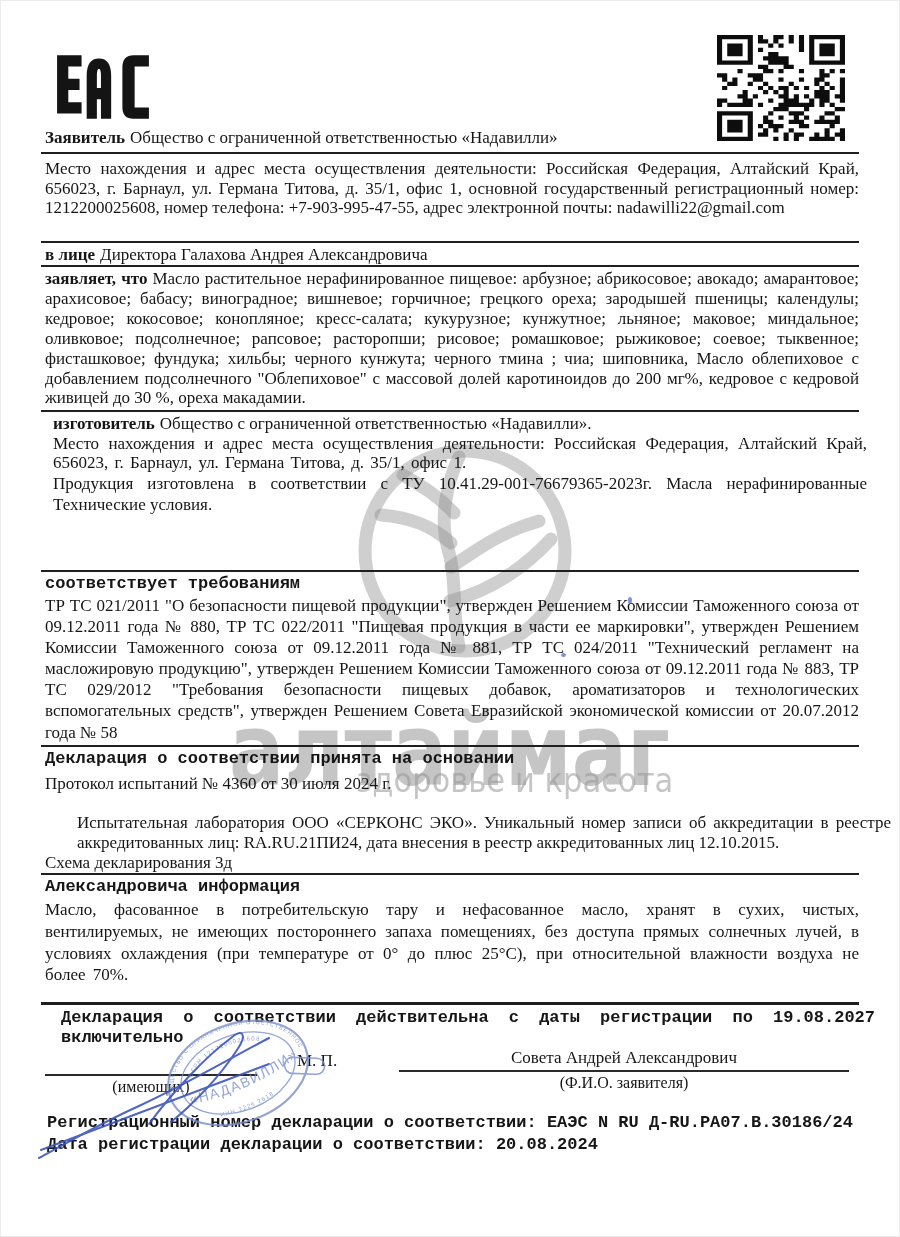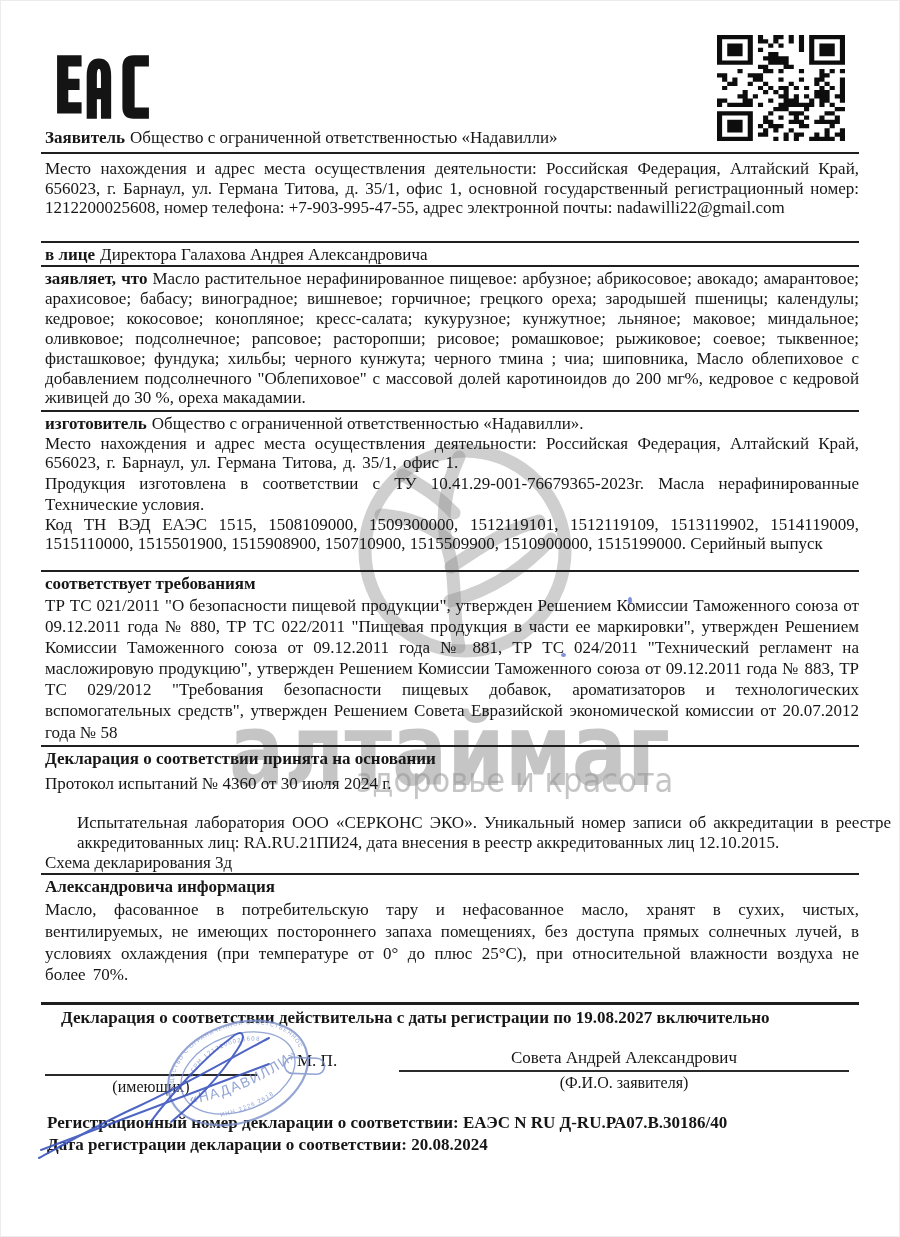--- a/index.html
+++ b/index.html
@@ -3,21 +3,21 @@
 <meta charset="utf-8">
 <style>
   html,body{margin:0;padding:0;background:#ffffff;}
   .page{position:relative;width:900px;height:1237px;background:#fff;overflow:hidden;
         font-family:"Liberation Serif", serif;color:#161616;border:1px solid #ececec;box-sizing:border-box;}
   .abs{position:absolute;}
   .para{font-size:17px;line-height:19.9px;text-align:justify;}
   .para b{margin-right:5px;}
   .rule{position:absolute;left:40px;width:818px;height:2px;background:#1f1f1f;}
   .center{text-align:center;}
-  .bold{font-weight:bold;}
+  .bold{font-weight:bold;font-family:Liberation Mono, monospace;}
   
   .wm{z-index:0;pointer-events:none;}
   .wm-brand{font-family:"DejaVu Sans", sans-serif;font-weight:bold;font-size:100px;
             color:rgba(128,128,128,.46);letter-spacing:0px;transform:scaleX(.82);transform-origin:left top;line-height:1;}
   .wm-tagline{font-family:"DejaVu Sans", sans-serif;font-size:34px;color:rgba(150,150,150,.55);
               transform:scaleX(.9);transform-origin:left top;line-height:1;}
   .content{z-index:1;}
   .overlay{z-index:2;}
   .header-title{font-weight:bold;font-size:18.5px;line-height:25px;letter-spacing:.2px;}
   .sigline{position:absolute;height:2px;background:#2a2a2a;}
@@ -72,27 +72,26 @@
   <div class="abs content para" style="left:44px;top:244px;width:814px;">
     <b>в лице</b><span>Директора Галахова Андрея Александровича</span>
   </div>
   <div class="rule content" style="top:264px;"></div>
 
   <div class="abs content para" style="left:44px;top:268px;width:814px;">
     <b>заявляет, что</b><span>Масло растительное нерафинированное пищевое: арбузное; абрикосовое; авокадо; амарантовое; арахисовое; бабасу; виноградное; вишневое;  горчичное; грецкого ореха; зародышей пшеницы; календулы; кедровое; кокосовое; конопляное; кресс-салата; кукурузное; кунжутное; льняное; маковое; миндальное; оливковое; подсолнечное; рапсовое; расторопши; рисовое; ромашковое; рыжиковое; соевое; тыквенное; фисташковое; фундука; хильбы; черного кунжута; черного тмина ; чиа; шиповника, Масло облепиховое с добавлением подсолнечного "Облепиховое" с массовой долей каротиноидов до 200 мг%,  кедровое с кедровой живицей до 30 %,  ореха макадамии.</span>
   </div>
   <div class="rule content" style="top:409px;"></div>
 
-  <div class="abs content" style="left:44px;top:413px;width:814px;">
+  <div class="abs content" style="left:52px;top:413px;width:814px;">
     <div class="para" style="line-height:19.5px;">
       <b>изготовитель</b><span>Общество с ограниченной ответственностью «Надавилли».</span>
     </div>
     <div class="para" style="line-height:19.5px;word-spacing:2px;">Место нахождения и адрес места осуществления деятельности: Российская Федерация, Алтайский Край, 656023, г. Барнаул, ул. Германа Титова, д. 35/1, офис 1.</div>
     <div class="para" style="line-height:21px;">Продукция изготовлена в соответствии с ТУ 10.41.29-001-76679365-2023г. Масла нерафинированные Технические условия.</div>
-    <div class="para" style="line-height:19.5px;">Код ТН ВЭД ЕАЭС 1515, 1508109000, 1509300000, 1512119101, 1512119109, 1513119902, 1514119009, 1515110000, 1515501900, 1515908900, 150710900, 1515509900, 1510900000, 1515199000. Серийный выпуск</div>
   </div>
   <div class="rule content" style="top:569px;"></div>
 
   <div class="abs content para bold" style="left:44px;top:573px;width:814px;">соответствует требованиям</div>
   <div class="abs content para" style="left:44px;top:594px;width:814px;line-height:21.1px;">ТР ТС 021/2011 "О безопасности пищевой продукции", утвержден Решением Комиссии Таможенного союза от 09.12.2011 года № 880, ТР ТС 022/2011 "Пищевая продукция в части ее маркировки", утвержден Решением Комиссии Таможенного союза от 09.12.2011 года № 881, ТР ТС 024/2011 "Технический регламент на масложировую продукцию", утвержден Решением Комиссии Таможенного союза от 09.12.2011 года № 883, ТР ТС 029/2012 "Требования безопасности пищевых добавок,  ароматизаторов и технологических вспомогательных средств", утвержден Решением Совета Евразийской экономической комиссии от 20.07.2012 года № 58</div>
   <div class="rule content" style="top:744px;"></div>
 
   <div class="abs content para bold" style="left:44px;top:748px;width:814px;">Декларация о соответствии принята на основании</div>
   <div class="abs content para" style="left:44px;top:773px;width:814px;">Протокол испытаний № 4360 от 30 июля 2024 г.</div>
   <div class="abs content para" style="left:44px;top:812px;width:814px;line-height:20.2px;margin-left:32px;">Испытательная лаборатория ООО «СЕРКОНС ЭКО». Уникальный номер записи об аккредитации в реестре аккредитованных лиц: RA.RU.21ПИ24, дата внесения в реестр аккредитованных лиц 12.10.2015.</div>
@@ -107,21 +106,21 @@
 
   <div class="abs content caption" style="left:398px;top:1047px;width:450px;text-align:center;font-size:17px;">Совета Андрей Александрович</div>
   <div class="abs content caption" style="left:296px;top:1050px;font-size:17px;">М. П.</div>
   <div class="sigline content" style="left:44px;top:1073px;width:212px;"></div>
   <div class="sigline content" style="left:398px;top:1069px;width:450px;"></div>
   <div class="abs content caption" style="left:44px;top:1077px;width:212px;text-align:center;">(имеющих)</div>
   <div class="abs content caption" style="left:398px;top:1073px;width:450px;text-align:center;">(Ф.И.О. заявителя)</div>
 
   <div class="abs content para bold" style="left:46px;top:1112px;width:812px;text-align:left;">
     <span>Регистрационный номер декларации о соответствии:</span>
-    <span>ЕАЭС N RU Д-RU.РА07.В.30186/40</span>
+    <span>ЕАЭС N RU Д-RU.РА07.В.30186/24</span>
   </div>
   <div class="abs content para bold" style="left:46px;top:1134px;width:812px;text-align:left;">
     <span>Дата регистрации декларации о соответствии:</span>
     <span>20.08.2024</span>
   </div>
 
   <div class="speck content" style="left:627px;top:596px;width:4px;height:7px;"></div>
   <div class="speck content" style="left:560px;top:652px;width:5px;height:4px;"></div>
 
   <svg class="abs overlay" style="left:146px;top:1008px;" width="180" height="140" viewBox="0 0 180 140" opacity="0.8">

